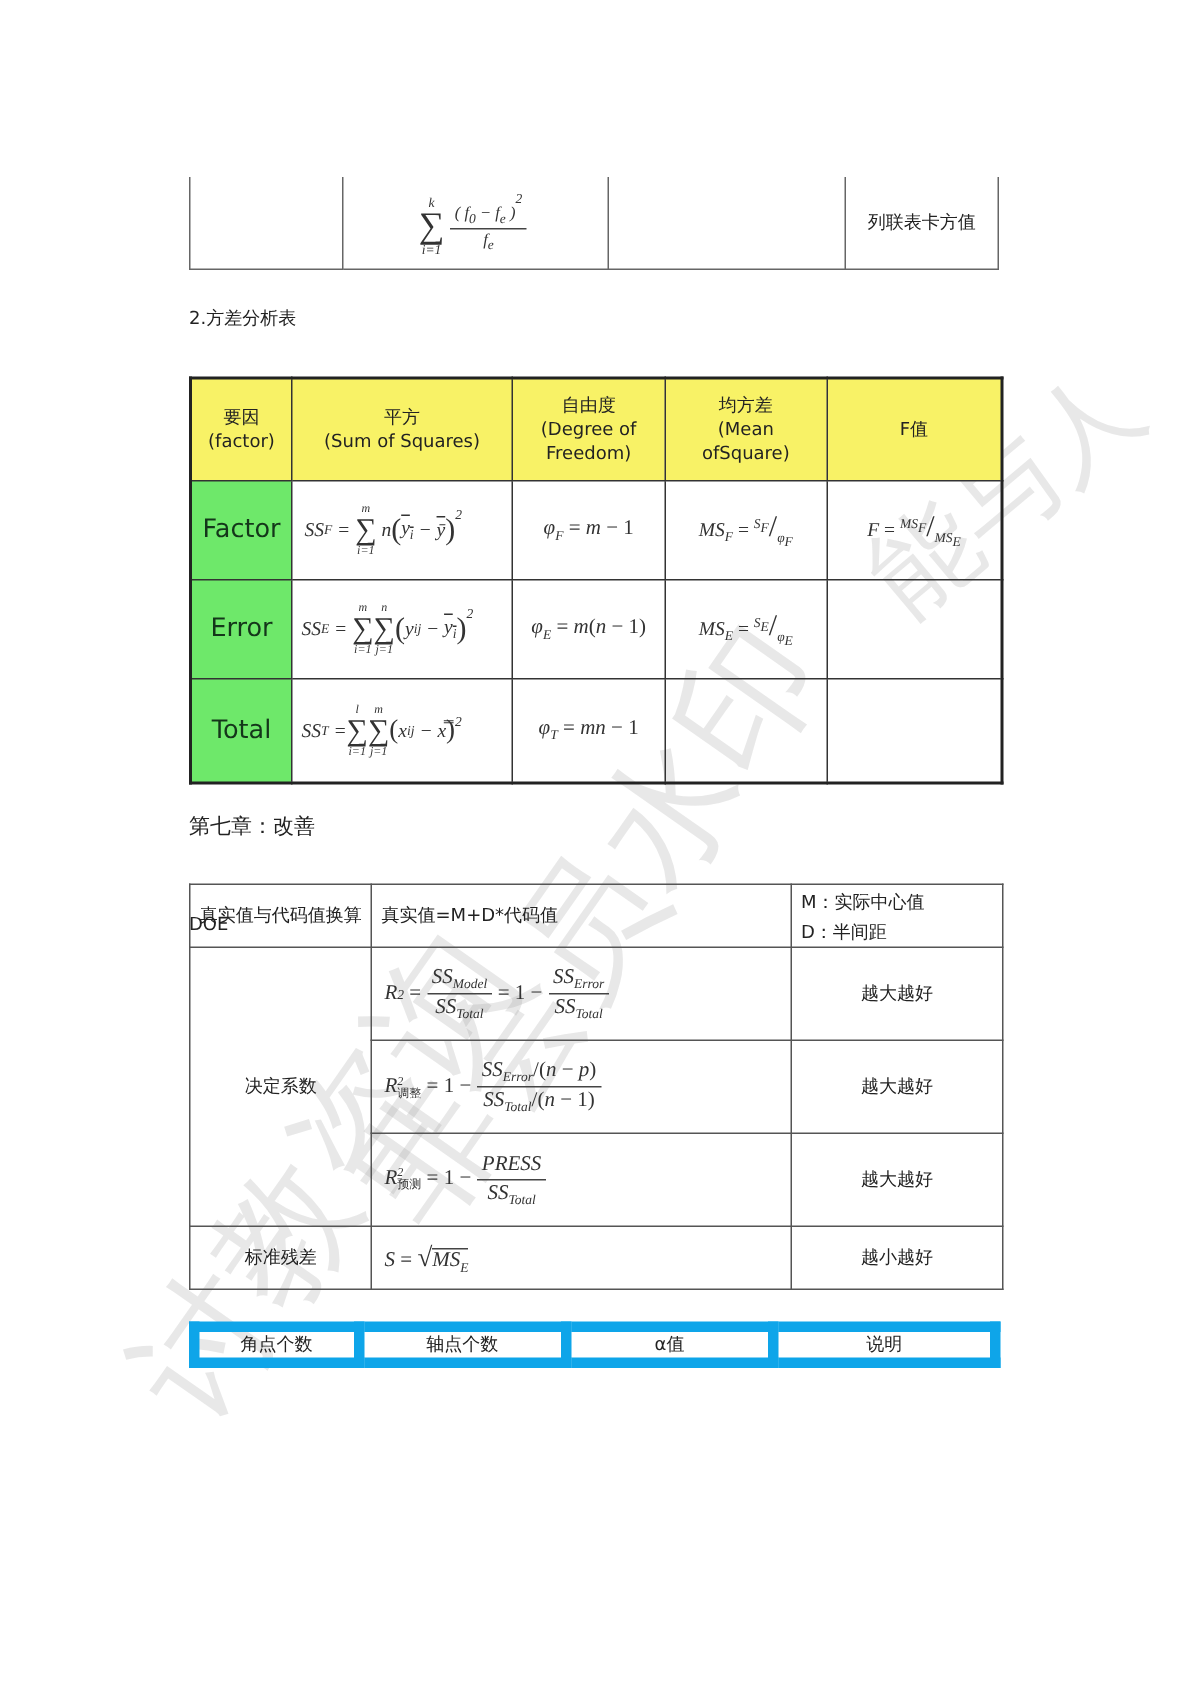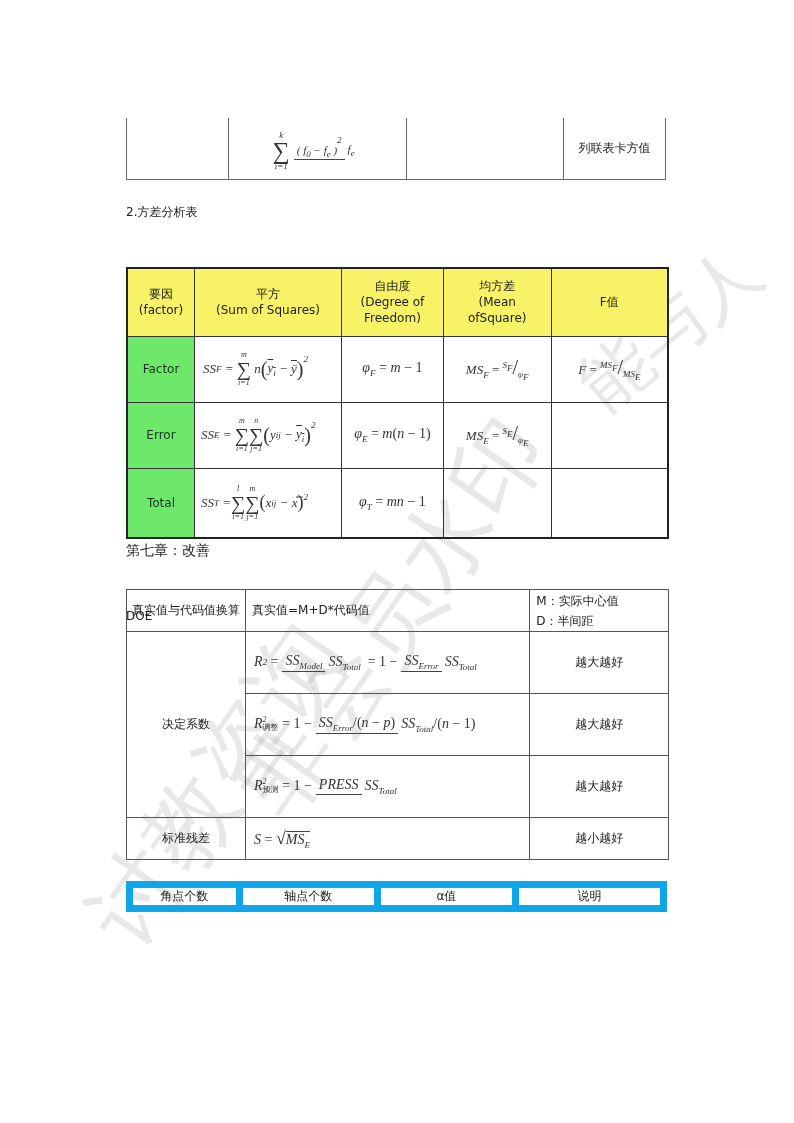--- a/index.html
+++ b/index.html
@@ -10,31 +10,31 @@
   table { border-collapse: collapse; position: absolute; }
   td, th { font-weight: normal; }
 
   
   #t0 { left: 126px; top: 118px; width: 540px; height: 62px; }
   #t0 td { border: 1px solid #666; border-top: none; vertical-align: middle; text-align: center; font-size: 12px; }
 
   .sec-title { position: absolute; left: 126px; font-size: 12px; color: #222; }
 
   
-  #anova { left: 126px; top: 267px; width: 543px; border: 2px solid #222; }
+  #anova { left: 126px; top: 251px; width: 543px; border: 2px solid #222; }
   #anova td { border: 1px solid #333; text-align: center; vertical-align: middle; }
   #anova .hdr td { background: #f8f266; height: 68px; font-size: 12px; line-height: 16px; color: #222; }
-  #anova .rowlab { background: #6ee86a; font-size: 12px; color: #14361a; width: 67px; }
+  #anova .rowlab { background: #6ee86a; font-size: 17px; color: #14361a; width: 67px; }
   #anova .r td { height: 66px; }
   #anova .r2 td { height: 70px; }
 
   
   #doe { left: 126px; top: 589px; width: 543px; }
   #doe td { border: 1px solid #555; vertical-align: middle; font-size: 12px; }
-  .frac { display: inline-flex; align-items: center; vertical-align: middle; margin: 0 4px; }
+  .frac { display: inline-flex; flex-direction: column; align-items: center; vertical-align: middle; margin: 0 4px; }
   .frac .num { border-bottom: 1px solid #444; padding: 0 3px 1px; }
   .frac .den { padding: 1px 3px 0; }
   sub, sup { font-size: 9px; }
 
   
   #ccd { left: 126px; top: 881px; width: 541px; }
   #ccd td { border: 7px solid #0ea5e9; text-align: center; font-size: 12px; height: 22px; }
 
   .wm { position: absolute; color: rgba(150,150,150,0.22); font-size: 92px; font-family: "DejaVu Sans", sans-serif; transform-origin: left top; white-space: nowrap; pointer-events: none; font-weight: 300; }
 </style>

